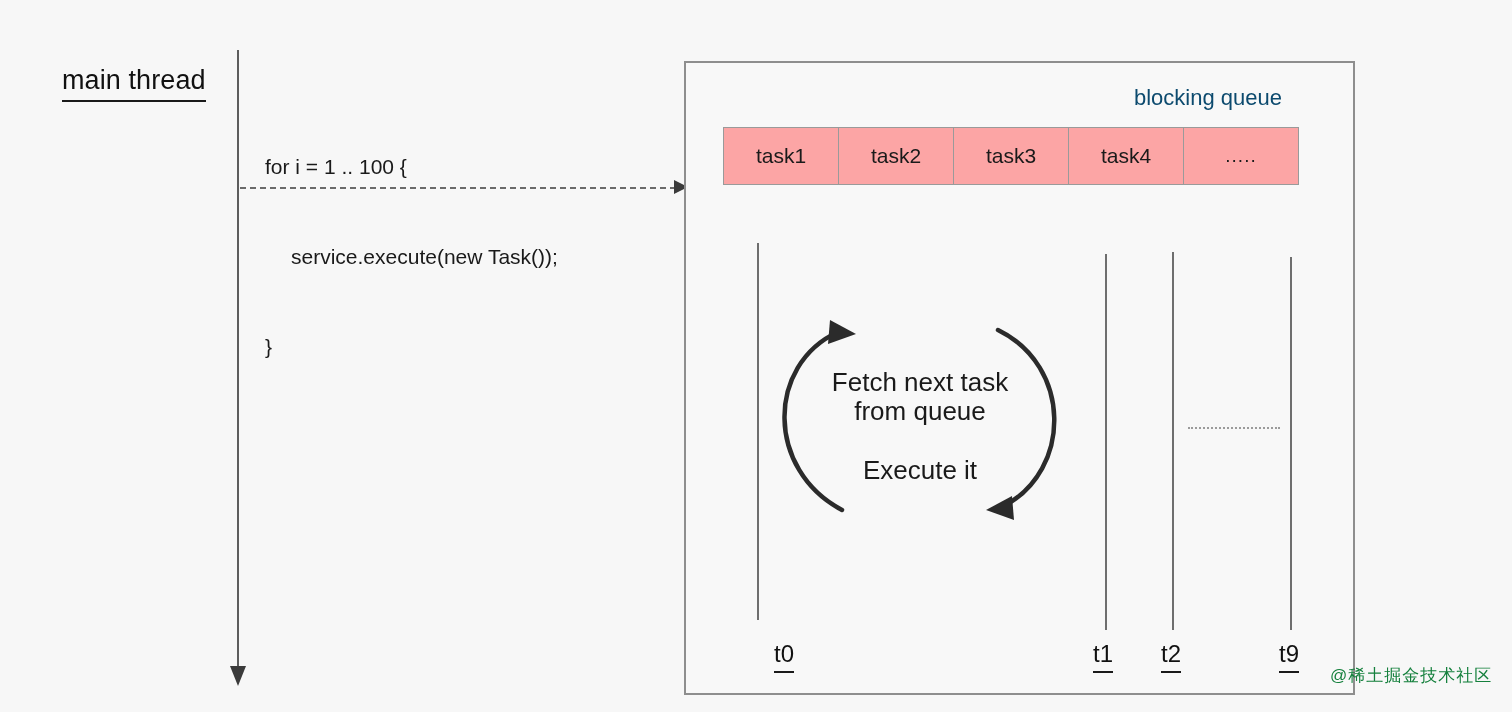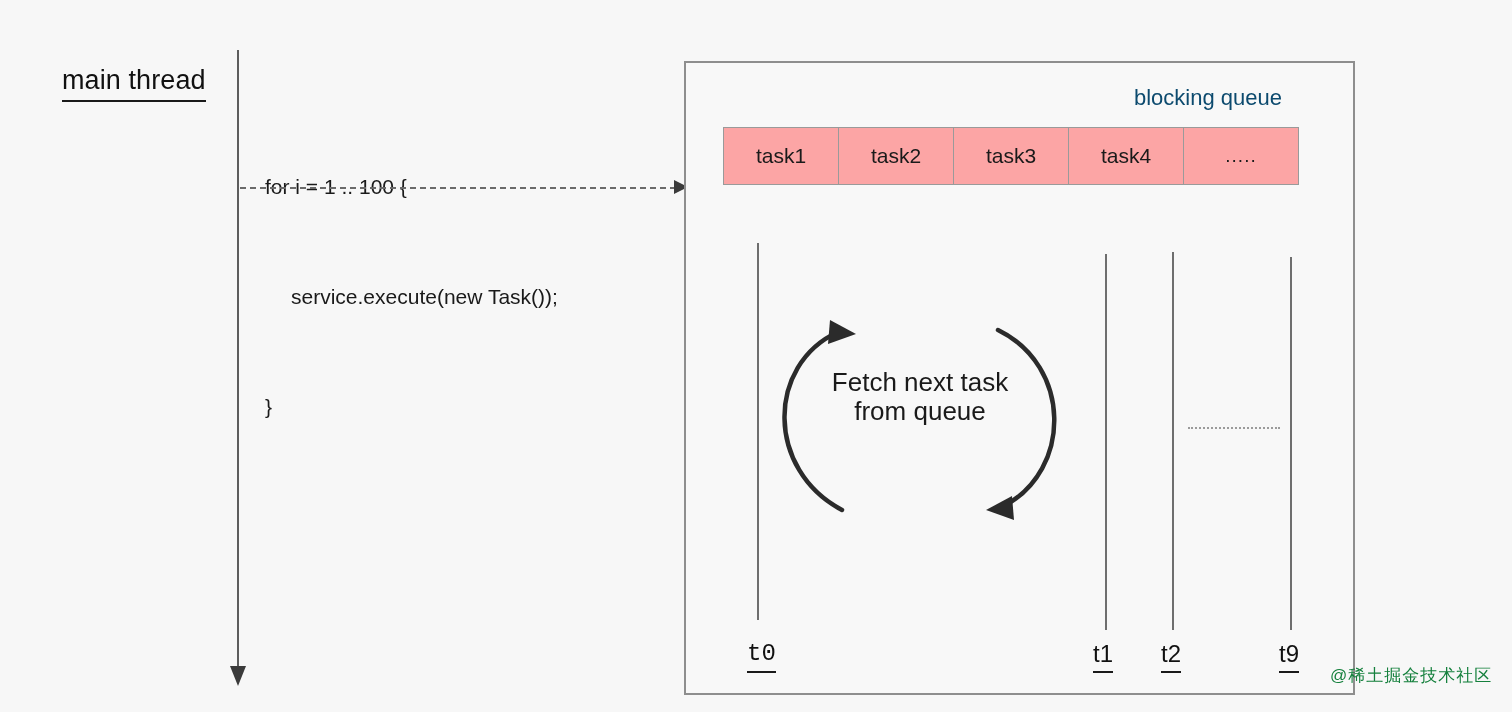--- a/index.html
+++ b/index.html
@@ -56,21 +56,21 @@
 
   
   #code-block {
     left: 265px;
     top: 92px;
     font-size: 21px;
     line-height: 30px;
     color: #1a1a1a;
     white-space: pre;
   }
-  #code-block .code-line { display: block; margin-top: 20px; }
+  #code-block .code-line { display: block; }
   #code-block .indent { padding-left: 26px; }
 
   
   #submit-arrow-line {
     left: 240px;
     top: 187px;
     width: 436px;
     height: 0;
     border-top: 2px dashed #6a6a6a;
   }
@@ -145,21 +145,21 @@
     line-height: 28px;
     color: #111;
     padding-bottom: 3px;
     border-bottom: 2px solid #1a1a1a;
     white-space: nowrap;
   }
   #t0-line   { left: 757px;  top: 243px; height: 377px; }
   #t1-line   { left: 1105px; top: 254px; height: 376px; }
   #t2-line   { left: 1172px; top: 252px; height: 378px; }
   #t9-line   { left: 1290px; top: 257px; height: 373px; }
-  #t0-label  { left: 747px;  top: 640px; font-family: Liberation Mono, monospace; }
+  #t0-label  { left: 774px;  top: 640px; }
   #t1-label  { left: 1093px; top: 640px; }
   #t2-label  { left: 1161px; top: 640px; }
   #t9-label  { left: 1279px; top: 640px; }
 
   #threads-continuation-dots {
     left: 1188px;
     top: 427px;
     width: 92px;
     height: 0;
     border-top: 2px dotted #9b9b9b;
@@ -238,17 +238,18 @@
     <path d="M 82 200 C 6 160, 6 55, 78 22" fill="none" stroke="#2b2b2b" stroke-width="4.5" stroke-linecap="round"></path>
     <polygon points="70,10 96,24 68,34" fill="#2b2b2b"></polygon>
 
     <path d="M 238 20 C 312 56, 312 160, 244 196" fill="none" stroke="#2b2b2b" stroke-width="4.5" stroke-linecap="round"></path>
     <polygon points="252,186 226,200 254,210" fill="#2b2b2b"></polygon>
   </svg>
 
   <div class="abs" id="loop-text">
     <span>Fetch next task</span><br>
     <span>from queue</span>
+    <span class="loop-line2">Execute it</span>
   </div>
 
   <div class="abs" id="watermark">@稀土掘金技术社区</div>
 
 </div>
 
 </body></html>

